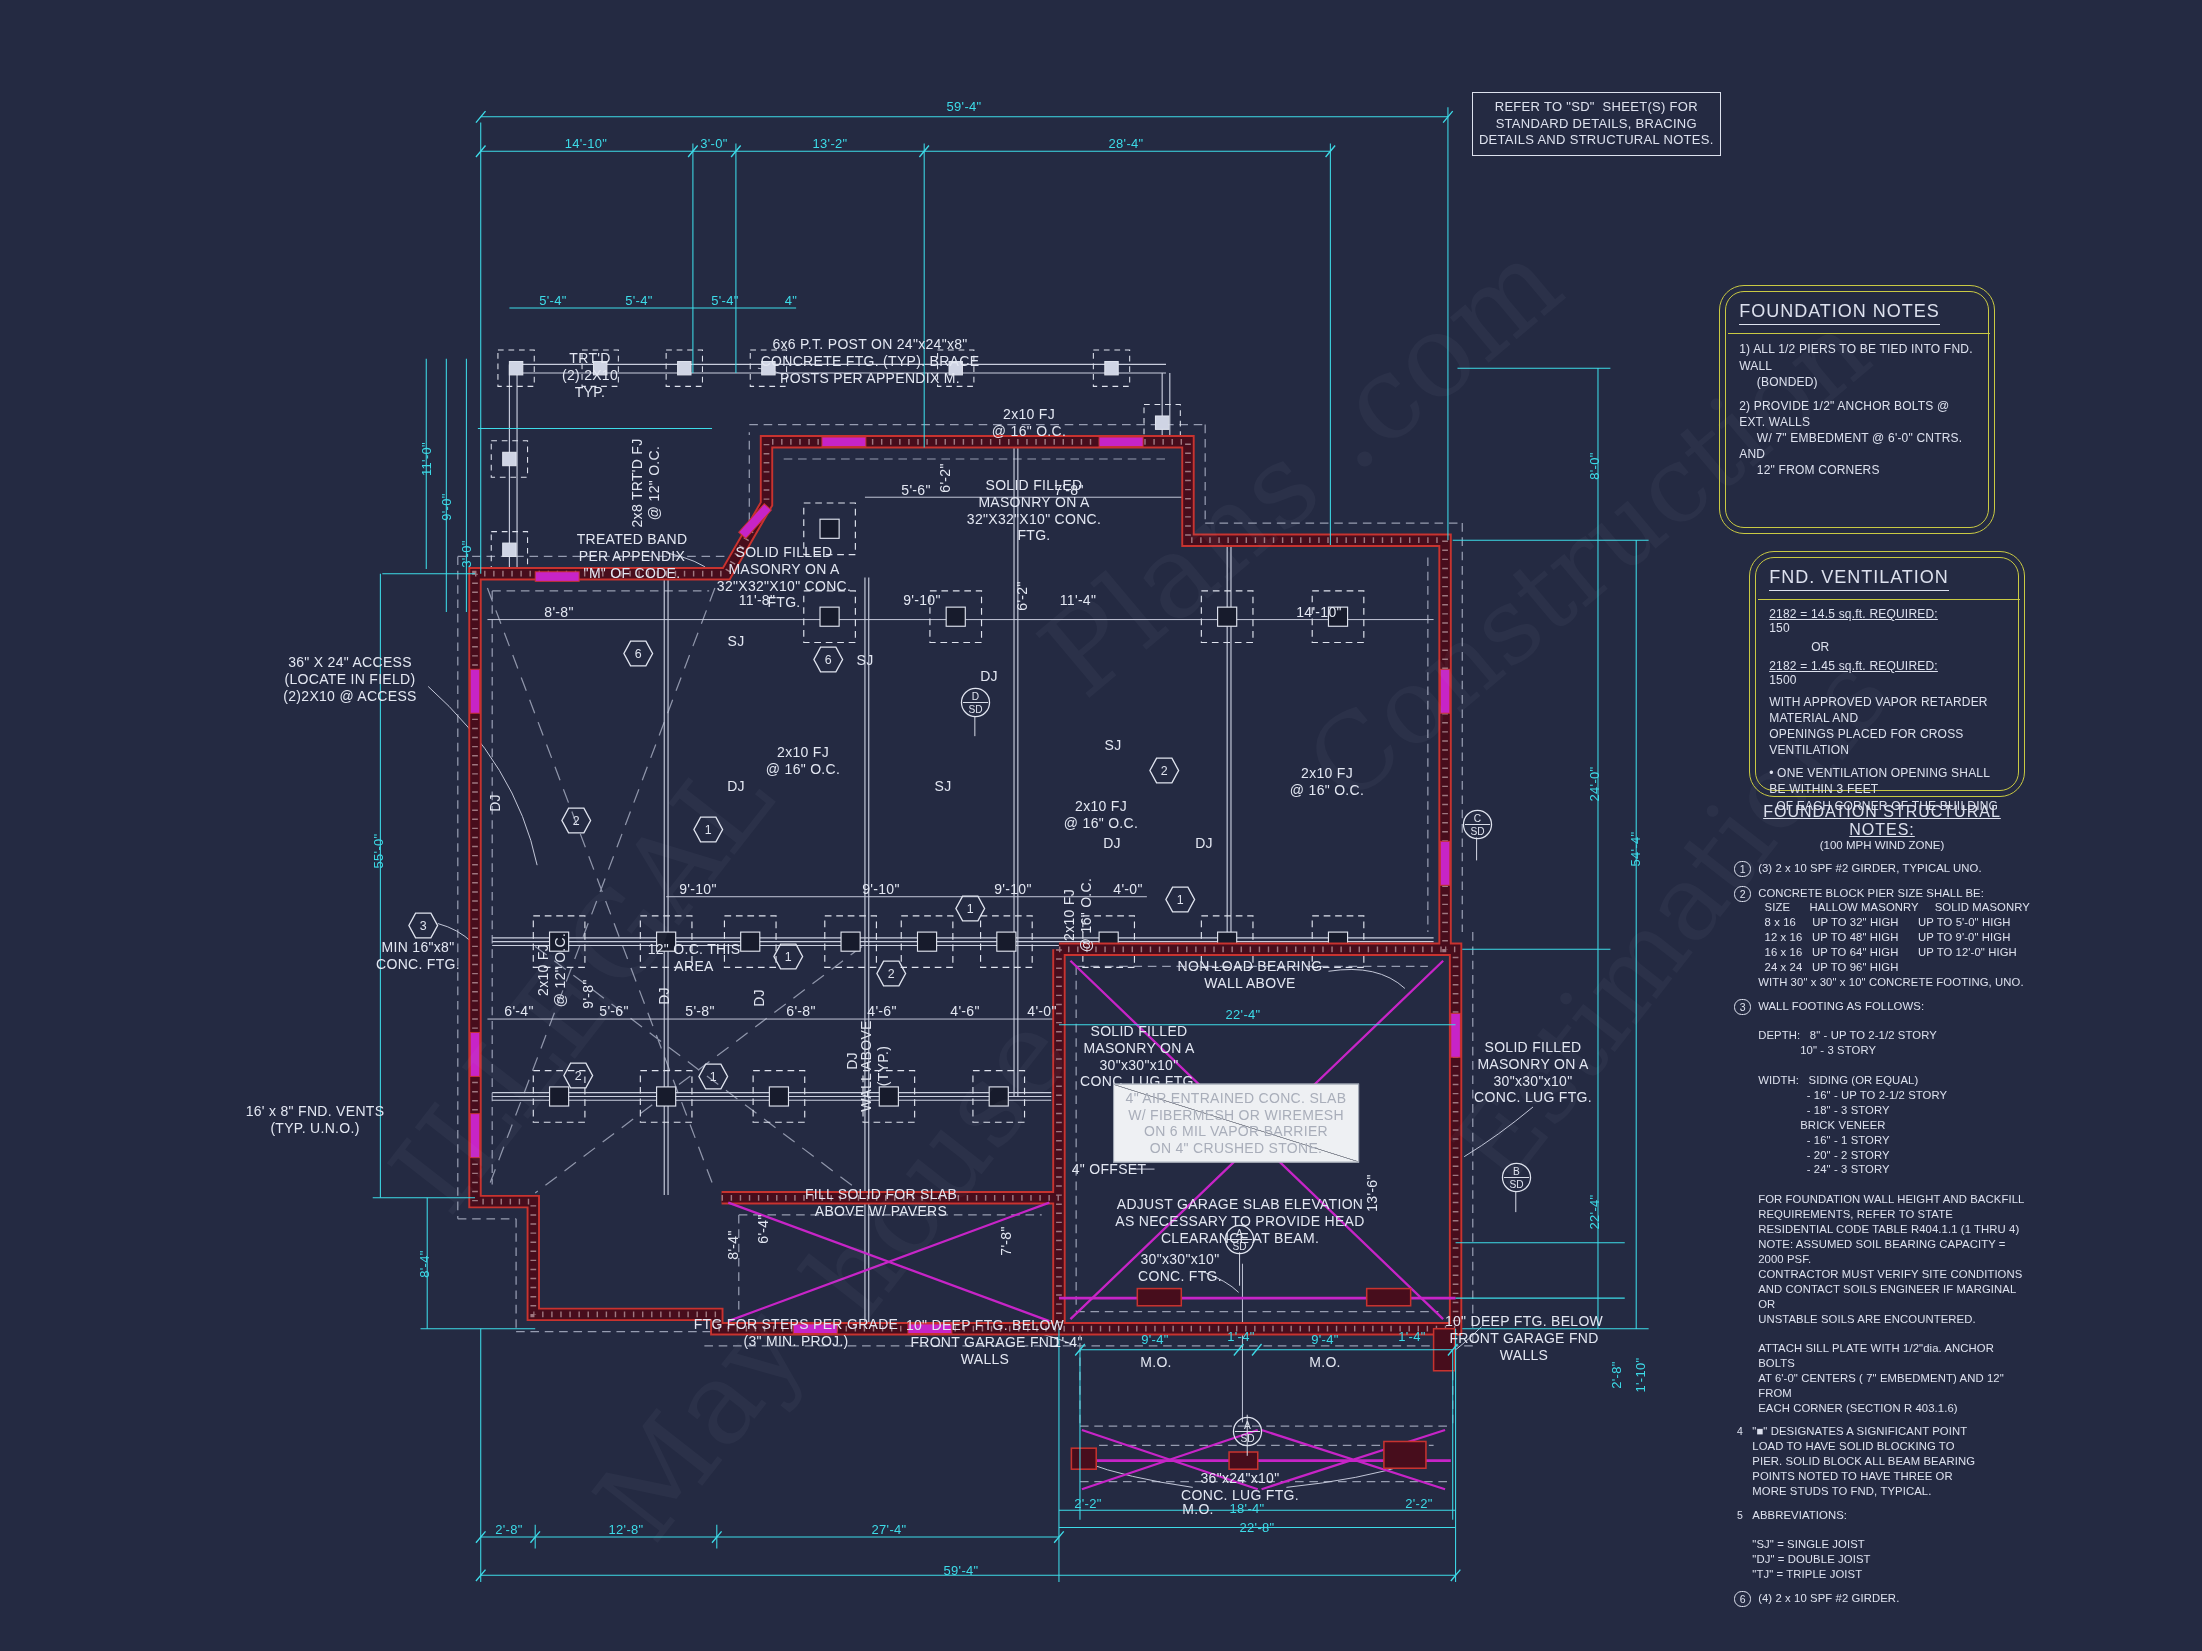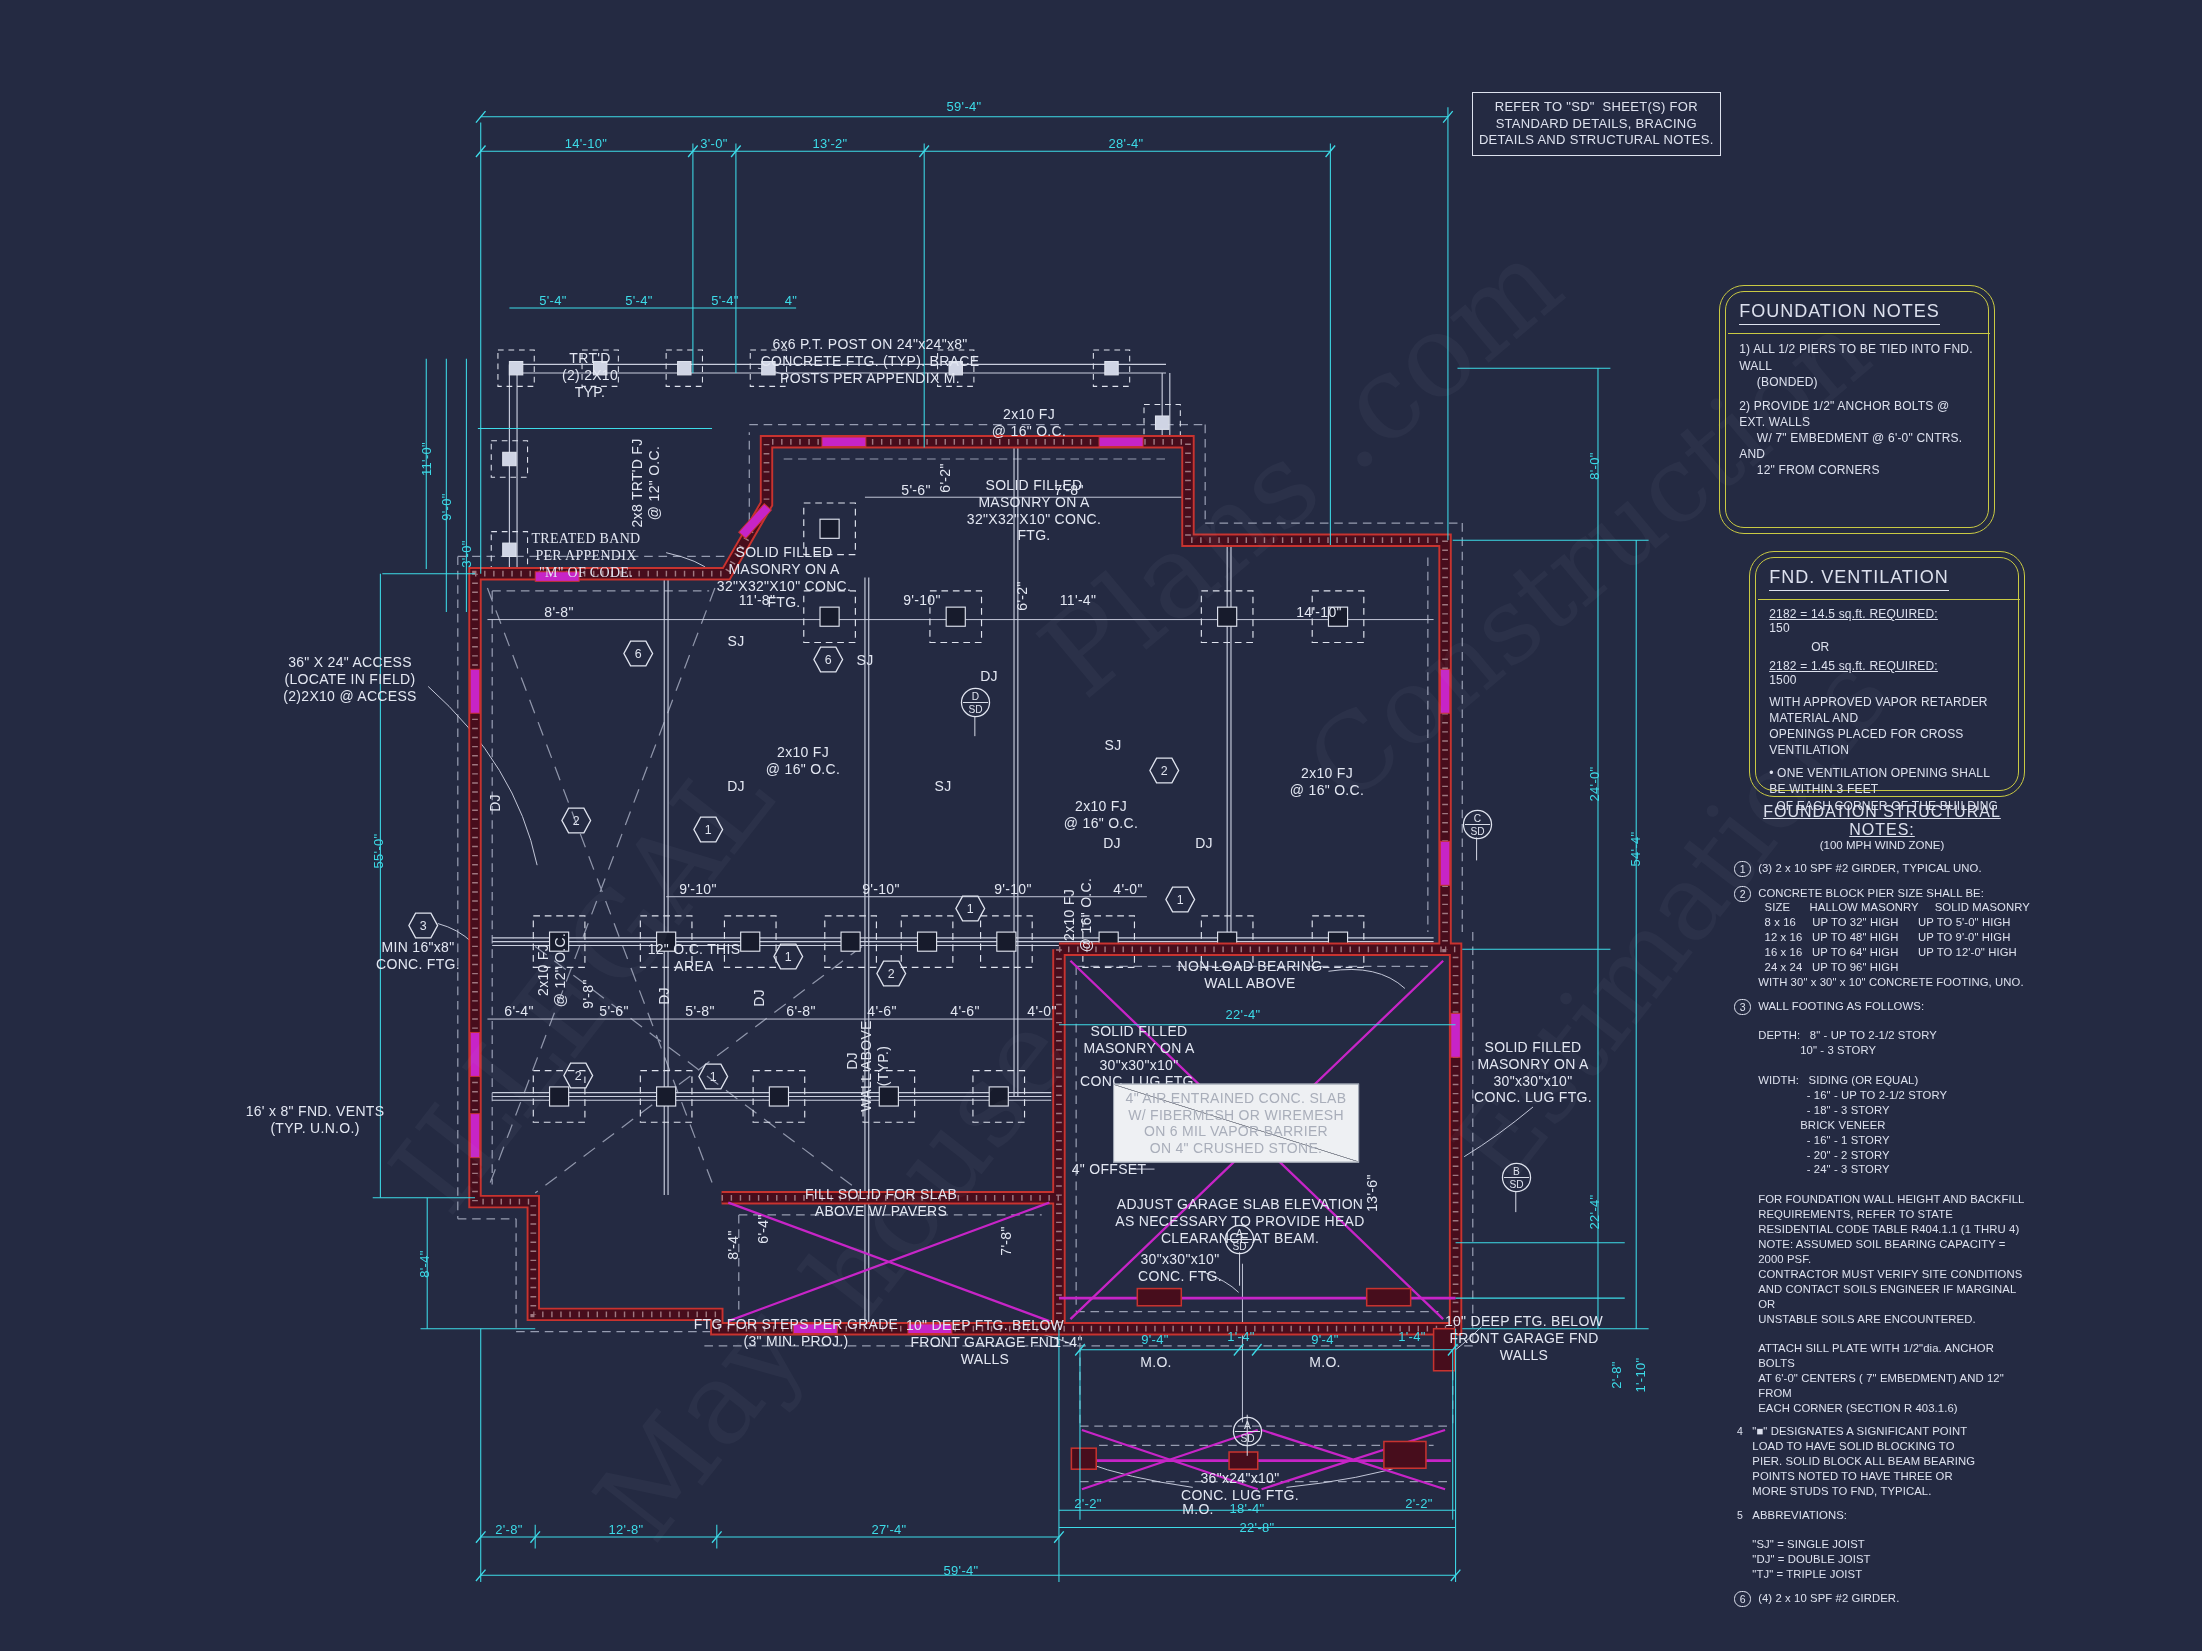--- a/index.html
+++ b/index.html
@@ -339,21 +339,21 @@
   </div>
 
 
   <div id="ann-layer">
       <div class="ann" style="left: 590px; top: 375px; transform: translate(-50%, -50%);">TRT'D
 (2) 2X10
 TYP.</div>
       <div class="ann" style="left: 870px; top: 361px; transform: translate(-50%, -50%);">6x6 P.T. POST ON 24"x24"x8"
 CONCRETE FTG. (TYP). BRACE
 POSTS PER APPENDIX M.</div>
-      <div class="ann" style="left: 586px; top: 556px; transform: translate(-50%, -50%); font-family: Liberation Serif, serif;">TREATED BAND
+      <div class="ann" style="left: 632px; top: 556px; transform: translate(-50%, -50%);">TREATED BAND
 PER APPENDIX
 "M" OF CODE.</div>
       <div class="ann" style="left: 646px; top: 483px; transform: translate(-50%, -50%) rotate(-90deg);">2x8 TRT'D FJ
 @ 12" O.C.</div>
       <div class="ann" style="left: 784px; top: 578px; transform: translate(-50%, -50%);">SOLID FILLED
 MASONRY ON A
 32"X32"X10" CONC.
 FTG.</div>
       <div class="ann" style="left: 1034px; top: 511px; transform: translate(-50%, -50%);">SOLID FILLED
 MASONRY ON A

